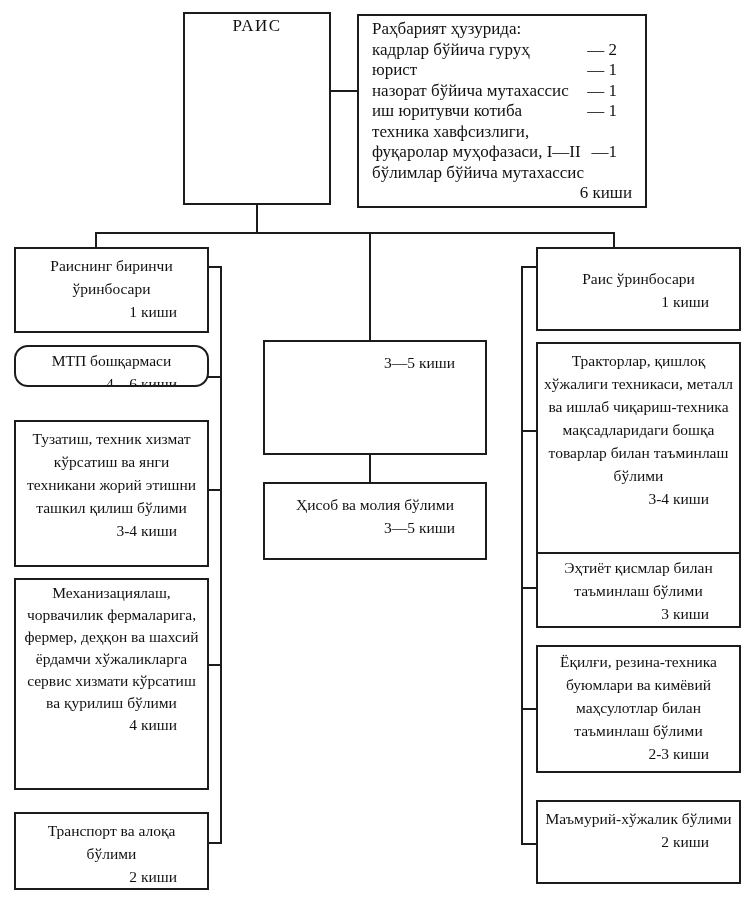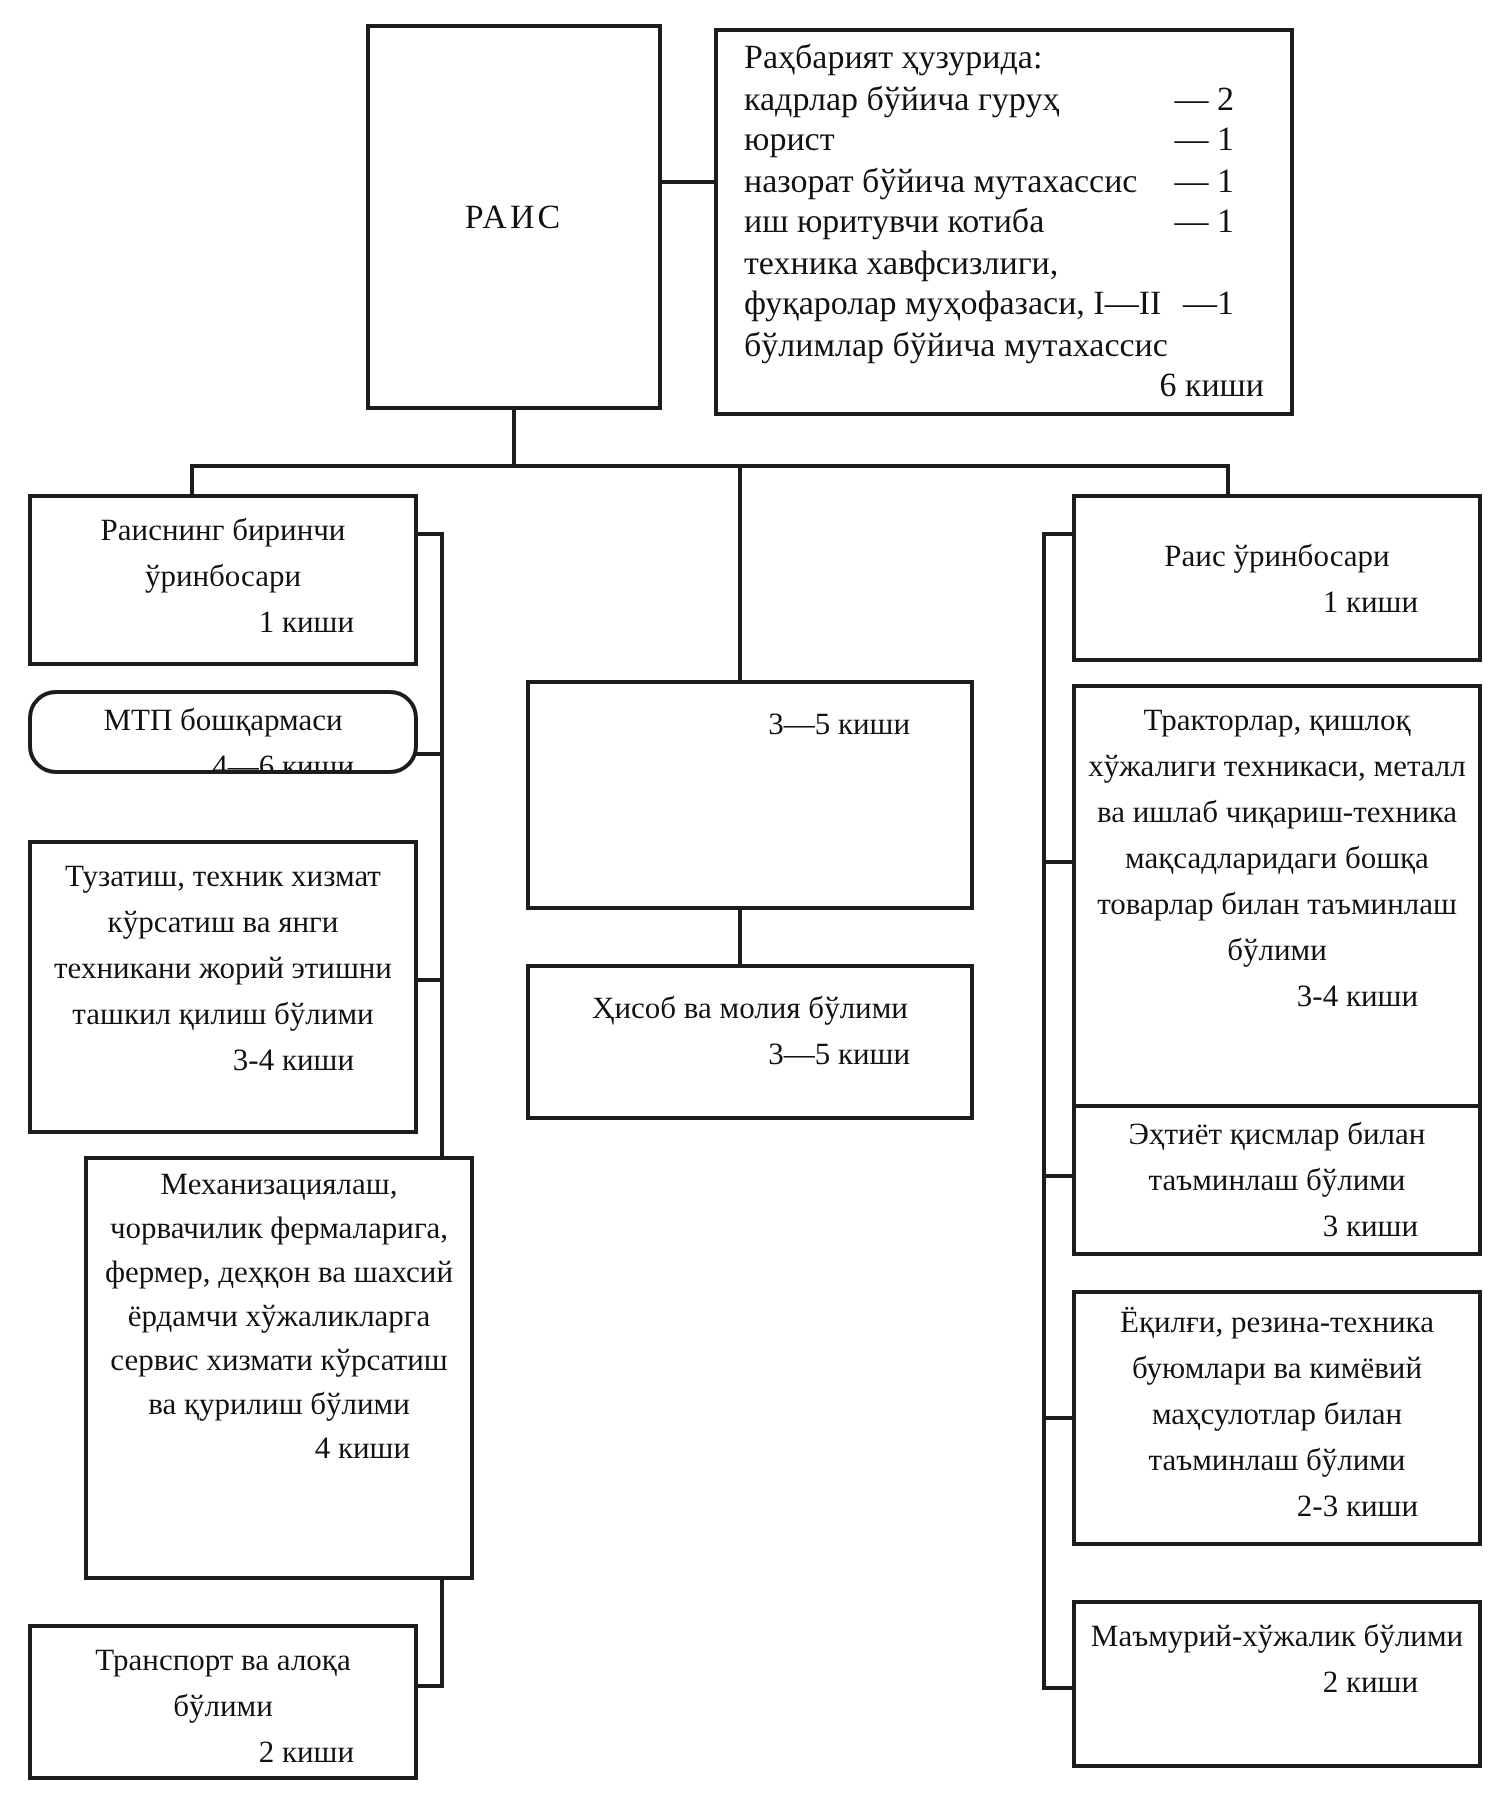--- a/index.html
+++ b/index.html
@@ -19,25 +19,25 @@
     background: #ffffff;
     box-sizing: border-box;
     font-size: 15.5px;
     line-height: 23px;
     text-align: center;
     padding-top: 5px;
     overflow: hidden;
   }
   .node .node-title { padding: 0 6px; text-align: center; }
   .node .node-count { text-align: right; padding-right: 30px; }
-  .node.tight { line-height: 22px; padding-top: 2px; margin-left: 28px; }
+  .node.tight { line-height: 22px; padding-top: 2px; }
 
   #box-rais {
     left: 183px; top: 12px; width: 148px; height: 193px;
-    display: flex; align-items: center; justify-content: center;
+    display: flex; align-items: flex-start; justify-content: center;
     font-size: 17px; letter-spacing: 1.5px; padding-top: 0;
   }
   #box-rahbariyat {
     left: 357px; top: 14px; width: 290px; height: 194px;
     position: absolute; border: 2px solid #1c1c1c; background: #fff;
     box-sizing: border-box; font-size: 17px; line-height: 20.5px;
     padding: 3px 0 0 13px; overflow: hidden; text-align: left;
   }
   .staff-row { display: flex; align-items: center; }
   .staff-label { flex: 1 1 auto; }

